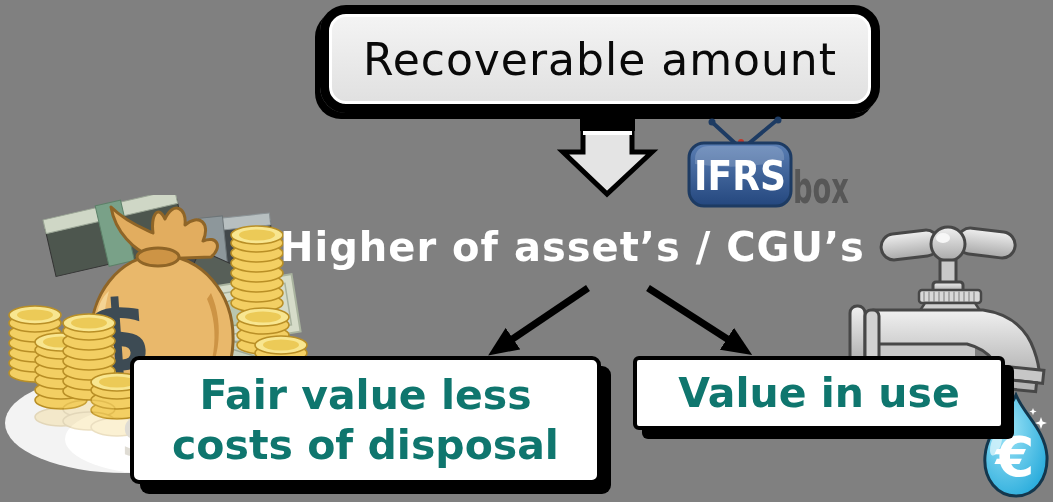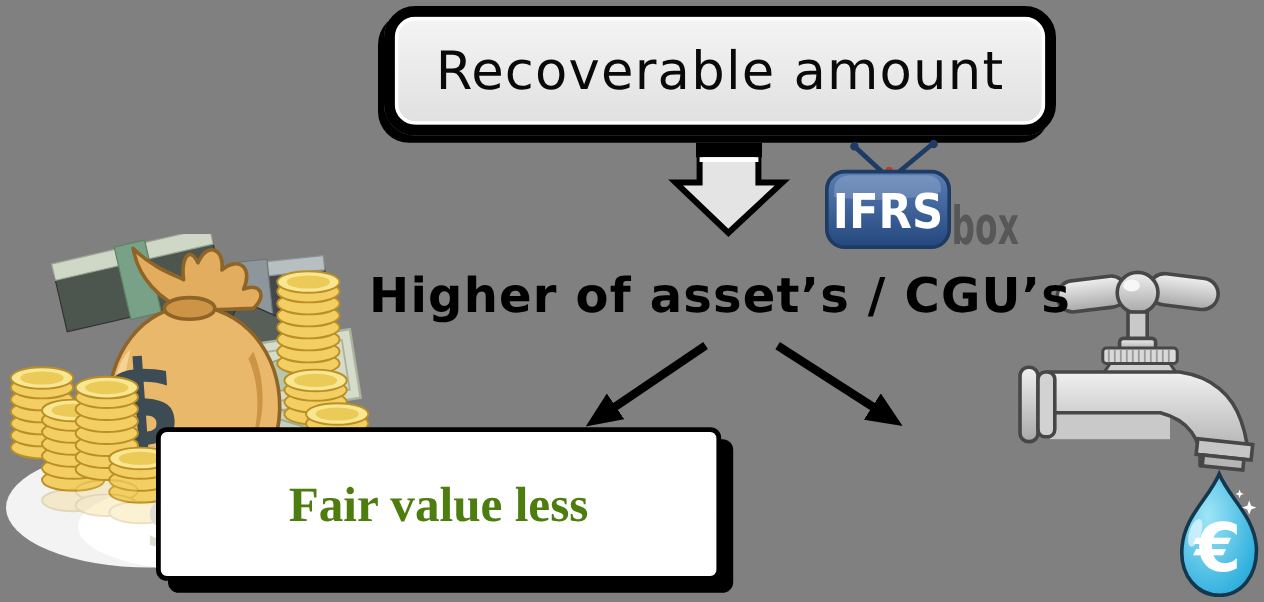--- a/index.html
+++ b/index.html
@@ -10,28 +10,28 @@
 
   
   .top-box{left:320px;top:5px;width:560px;height:108px;box-sizing:border-box;
     border:9px solid #000;border-radius:26px;
     background:linear-gradient(180deg,#f4f4f4,#e0e0e0);
     box-shadow:-5px 6px 0 #000, inset 0 0 0 3px #ffffff;
     display:flex;align-items:center;justify-content:center;z-index:3;}
   .top-box span{font-size:44px;font-weight:normal;color:#090909;letter-spacing:1px;}
 
   
-  .subtitle{left:280px;top:224px;width:640px;text-align:center;font-size:40px;
-    font-weight:bold;color:#000000;z-index:3;letter-spacing:1px;}
+  .subtitle{left:280px;top:224px;width:640px;text-align:left;font-size:40px;
+    font-weight:bold;color:#ffffff;z-index:3;letter-spacing:1px;}
 
   
   .wbox{position:absolute;background:#ffffff;border:4px solid #000;box-sizing:border-box;
     display:flex;flex-direction:column;align-items:center;justify-content:center;
     z-index:2;text-align:center;}
-  .wbox span{color:#4d7c0f;font-weight:bold;font-size:41px;line-height:1.22;font-family:Liberation Serif, serif;}
+  .wbox span{color:#0f766e;font-weight:bold;font-size:41px;line-height:1.22;}
   .box-left{left:130px;top:356px;width:471px;height:128px;border-radius:9px;
     box-shadow:10px 10px 0 #000;}
   .box-right{left:633px;top:356px;width:372px;height:74px;border-radius:6px;
     box-shadow:9px 9px 0 #000;}
 
   .illus{z-index:1;}
   .over{z-index:3;}
 </style>
 </head>
 <body>
@@ -235,16 +235,20 @@
       <marker id="ah" markerUnits="userSpaceOnUse" markerWidth="30" markerHeight="26" refX="6" refY="13" orient="auto">
         <path d="M0,0 L30,13 L0,26 Z" fill="#000"></path>
       </marker>
     </defs>
     <line x1="118" y1="8" x2="38" y2="62" stroke="#000" stroke-width="7" marker-end="url(#ah)"></line>
     <line x1="178" y1="8" x2="262" y2="62" stroke="#000" stroke-width="7" marker-end="url(#ah)"></line>
   </svg>
 
   <div class="wbox box-left">
     <span>Fair value less</span>
+    <span>costs of disposal</span>
   </div>
 
+  <div class="wbox box-right">
+    <span>Value in use</span>
+  </div>
 
 </div>
 
 </body></html>

